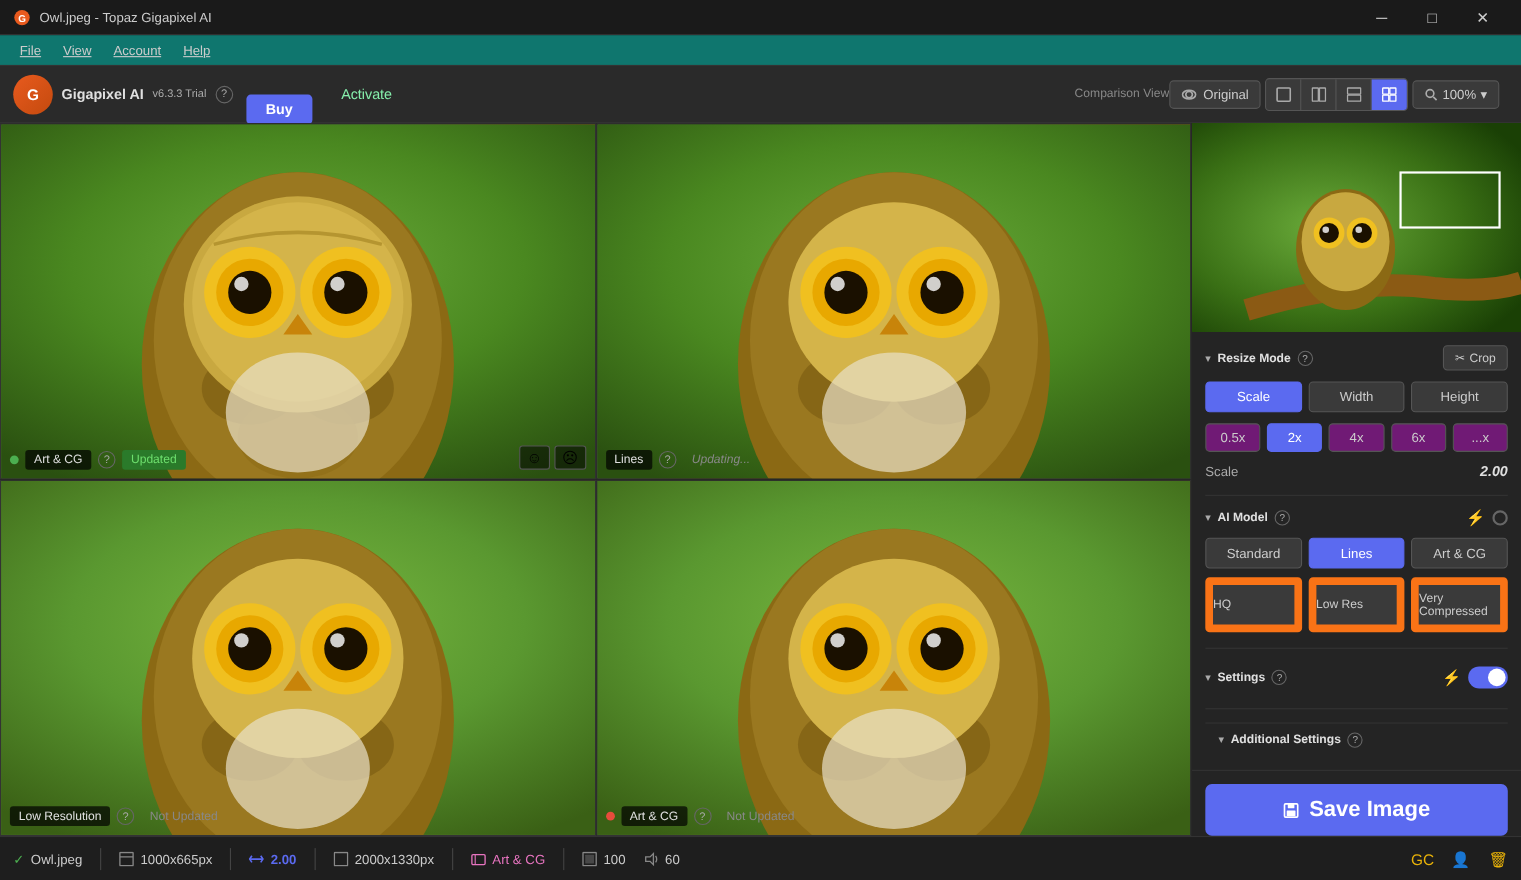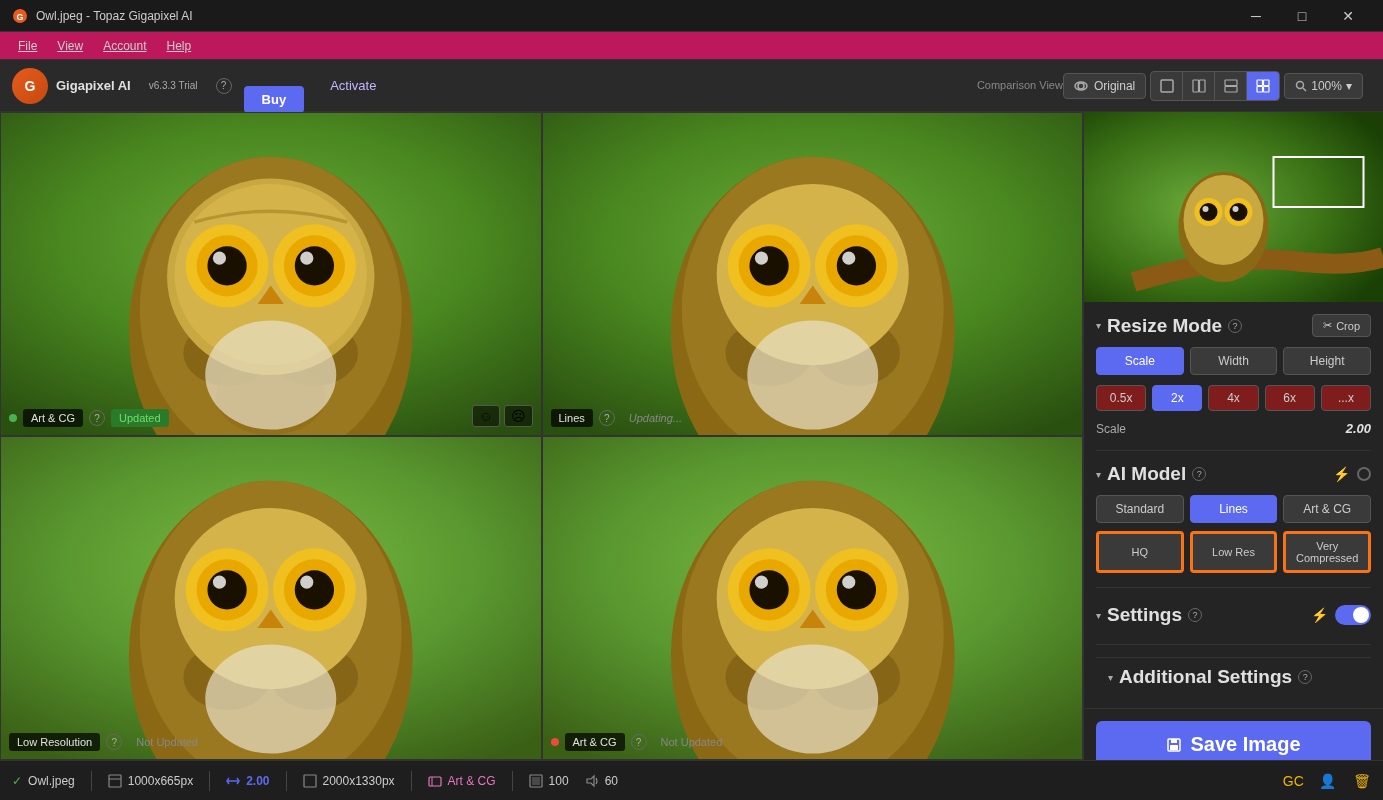--- a/index.html
+++ b/index.html
@@ -5,32 +5,32 @@
     * { margin: 0; padding: 0; box-sizing: border-box; }
     body { width: 1383px; height: 800px; background: #1a1a1a; font-family: -apple-system, BlinkMacSystemFont, 'Segoe UI', sans-serif; color: #e0e0e0; overflow: hidden; }
 
     
     .title-bar { height: 32px; background: #1a1a1a; display: flex; align-items: center; justify-content: space-between; padding: 0 12px; border-bottom: 1px solid #333; }
     .title-bar-left { display: flex; align-items: center; gap: 8px; font-size: 12px; color: #ccc; }
     .title-bar-controls { display: flex; gap: 0; }
     .title-btn { width: 46px; height: 32px; background: transparent; border: none; color: #ccc; cursor: pointer; font-size: 14px; display: flex; align-items: center; justify-content: center; }
 
     
-    .menu-bar { height: 28px; background: #be185d; display: flex; align-items: center; padding: 0 8px; border-bottom: 1px solid #333; }
+    .menu-bar { height: 28px; background: #0f766e; display: flex; align-items: center; padding: 0 8px; border-bottom: 1px solid #333; }
     .menu-item { padding: 4px 10px; font-size: 12px; color: #ccc; cursor: pointer; text-decoration: underline; }
 
     
     .header { height: 52px; background: #2a2a2a; display: flex; align-items: center; padding: 0 12px; gap: 12px; border-bottom: 1px solid #333; }
     .brand { display: flex; align-items: center; gap: 8px; }
     .brand-logo { width: 36px; height: 36px; background: linear-gradient(135deg, #e85a1e, #c44a0e); border-radius: 50%; display: flex; align-items: center; justify-content: center; font-weight: bold; font-size: 14px; color: white; }
     .brand-text { font-size: 13px; font-weight: 600; color: #e0e0e0; }
     .brand-version { font-size: 10px; color: #aaa; }
     .help-badge { width: 16px; height: 16px; border-radius: 50%; border: 1px solid #666; font-size: 10px; display: flex; align-items: center; justify-content: center; color: #aaa; cursor: pointer; }
     .btn-buy { background: #5b6af0; color: white; border: none; padding: 6px 18px; border-radius: 4px; font-size: 13px; font-weight: 600; cursor: pointer; margin-top: 28px; }
-    .btn-activate { background: transparent; color: #c4b5fd; border: none; padding: 6px 14px; font-size: 13px; cursor: pointer; }
+    .btn-activate { background: transparent; color: #86efac; border: none; padding: 6px 14px; font-size: 13px; cursor: pointer; }
     .header-spacer { flex: 1; }
     .view-controls { display: flex; align-items: center; gap: 4px; }
     .original-btn { display: flex; align-items: center; gap: 6px; background: #3a3a3a; border: 1px solid #555; border-radius: 4px; padding: 5px 10px; font-size: 12px; color: #ccc; cursor: pointer; }
     .view-mode-btns { display: flex; background: #3a3a3a; border: 1px solid #555; border-radius: 4px; overflow: hidden; }
     .view-btn { width: 32px; height: 28px; background: transparent; border: none; border-right: 1px solid #555; color: #aaa; cursor: pointer; display: flex; align-items: center; justify-content: center; font-size: 12px; }
     .view-btn:last-child { border-right: none; }
     .view-btn.active { background: #5b6af0; color: white; }
     .zoom-ctrl { display: flex; align-items: center; gap: 4px; background: #3a3a3a; border: 1px solid #555; border-radius: 4px; padding: 5px 10px; font-size: 12px; color: #ccc; cursor: pointer; }
 
     
@@ -57,45 +57,45 @@
 
     
     .right-panel { width: 300px; background: #242424; border-left: 1px solid #333; display: flex; flex-direction: column; overflow-y: auto; }
     .thumbnail-area { height: 190px; background: #1a1a1a; position: relative; overflow: hidden; flex-shrink: 0; }
 
     
     .settings-panel { padding: 12px; flex: 1; }
     .section { margin-bottom: 14px; }
     .section-header { display: flex; align-items: center; gap: 6px; margin-bottom: 10px; cursor: pointer; }
     .section-chevron { font-size: 10px; color: #aaa; }
-    .section-title { font-size: 19px; font-weight: 600; color: #e0e0e0; }
+    .section-title { font-size: 11px; font-weight: 600; color: #e0e0e0; }
     .section-help { width: 14px; height: 14px; border-radius: 50%; border: 1px solid #666; font-size: 9px; display: flex; align-items: center; justify-content: center; color: #aaa; cursor: pointer; }
     .section-right { margin-left: auto; display: flex; align-items: center; gap: 6px; }
     .crop-btn { background: #3a3a3a; border: 1px solid #555; border-radius: 4px; padding: 4px 10px; font-size: 11px; color: #ccc; cursor: pointer; display: flex; align-items: center; gap: 4px; }
 
     
     .btn-group { display: flex; gap: 6px; margin-bottom: 10px; }
     .scale-btn { flex: 1; padding: 6px 0; background: #3a3a3a; border: 1px solid #555; border-radius: 4px; font-size: 12px; color: #ccc; cursor: pointer; text-align: center; }
     .scale-btn.active { background: #5b6af0; border-color: #5b6af0; color: white; }
 
     .scale-options { display: flex; gap: 6px; margin-bottom: 10px; }
-    .scale-opt { flex: 1; padding: 5px 0; background: #7f1d1d; border: 1px solid #555; border-radius: 4px; font-size: 12px; color: #ccc; cursor: pointer; text-align: center; }
+    .scale-opt { flex: 1; padding: 5px 0; background: #701a75; border: 1px solid #555; border-radius: 4px; font-size: 12px; color: #ccc; cursor: pointer; text-align: center; }
     .scale-opt.active { background: #5b6af0; border-color: #5b6af0; color: white; }
 
     .scale-row { display: flex; align-items: center; justify-content: space-between; margin-bottom: 14px; }
     .scale-label { font-size: 12px; color: #aaa; }
     .scale-value { font-size: 13px; color: #e0e0e0; font-style: italic; font-weight: 600; }
 
     
     .model-btns { display: flex; gap: 6px; margin-bottom: 8px; }
     .model-btn { flex: 1; padding: 6px 0; background: #3a3a3a; border: 1px solid #555; border-radius: 4px; font-size: 12px; color: #ccc; cursor: pointer; text-align: center; }
     .model-btn.active { background: #5b6af0; border-color: #5b6af0; color: white; }
 
     .quality-btns { display: flex; gap: 6px; }
-    .quality-btn { flex: 1; padding: 6px 0; background: #3a3a3a; border: 3px solid #f97316; border-radius: 4px; font-size: 11px; color: #ccc; cursor: pointer; text-align: center; }
+    .quality-btn { flex: 1; padding: 6px 0; background: #3a3a3a; border: 7px solid #f97316; border-radius: 4px; font-size: 11px; color: #ccc; cursor: pointer; text-align: left; }
 
     .divider { height: 1px; background: #333; margin: 12px 0; }
 
     
     .settings-row { display: flex; align-items: center; justify-content: space-between; padding: 4px 0; }
     .toggle { width: 36px; height: 20px; background: #5b6af0; border-radius: 10px; position: relative; cursor: pointer; }
     .toggle-knob { width: 16px; height: 16px; background: white; border-radius: 50%; position: absolute; top: 2px; right: 2px; }
     .lightning { color: #f0c040; font-size: 14px; }
 
     
@@ -135,21 +135,21 @@
   <span class="menu-item">File</span>
   <span class="menu-item">View</span>
   <span class="menu-item">Account</span>
   <span class="menu-item">Help</span>
 </div>
 
 <div class="header">
   <div class="brand">
     <div class="brand-logo">G</div>
     <div>
-      <div style="display:flex;align-items:center;gap:18px;">
+      <div style="display:flex;align-items:center;gap:8px;">
         <span class="brand-text">Gigapixel AI</span>
         <span class="brand-version">v6.3.3 Trial</span>
         <span class="help-badge">?</span>
       </div>
     </div>
   </div>
   <button class="btn-buy">Buy</button>
   <button class="btn-activate">Activate</button>
 
   <div class="header-spacer"></div>

